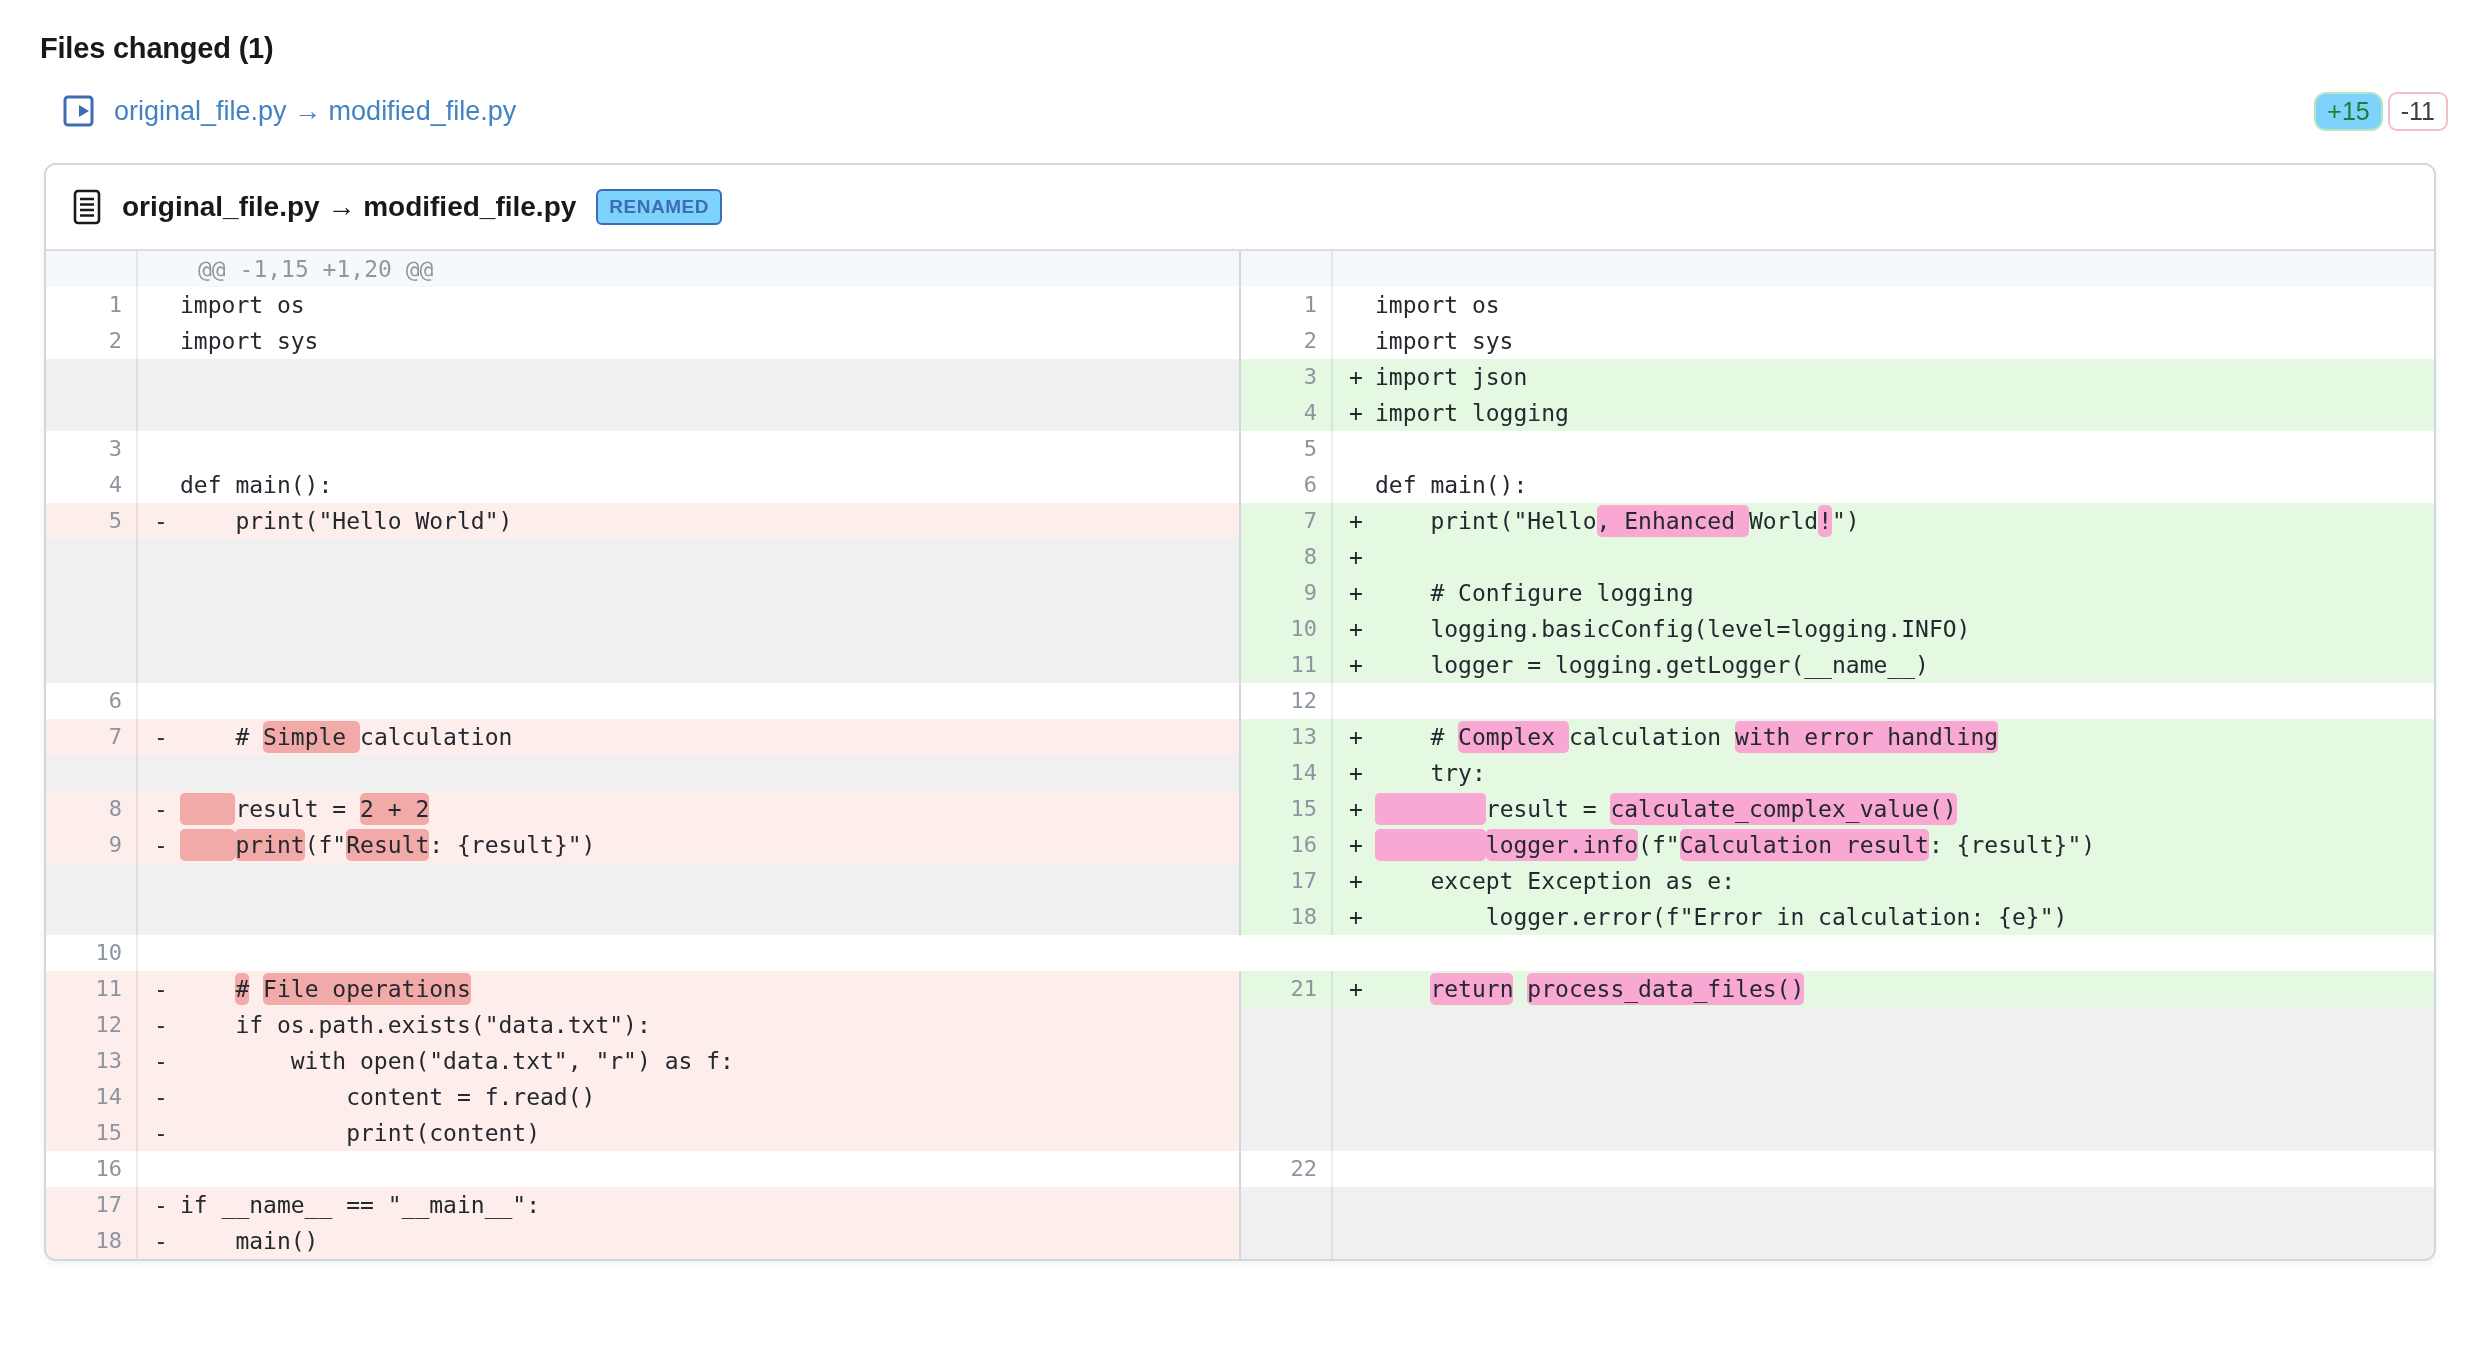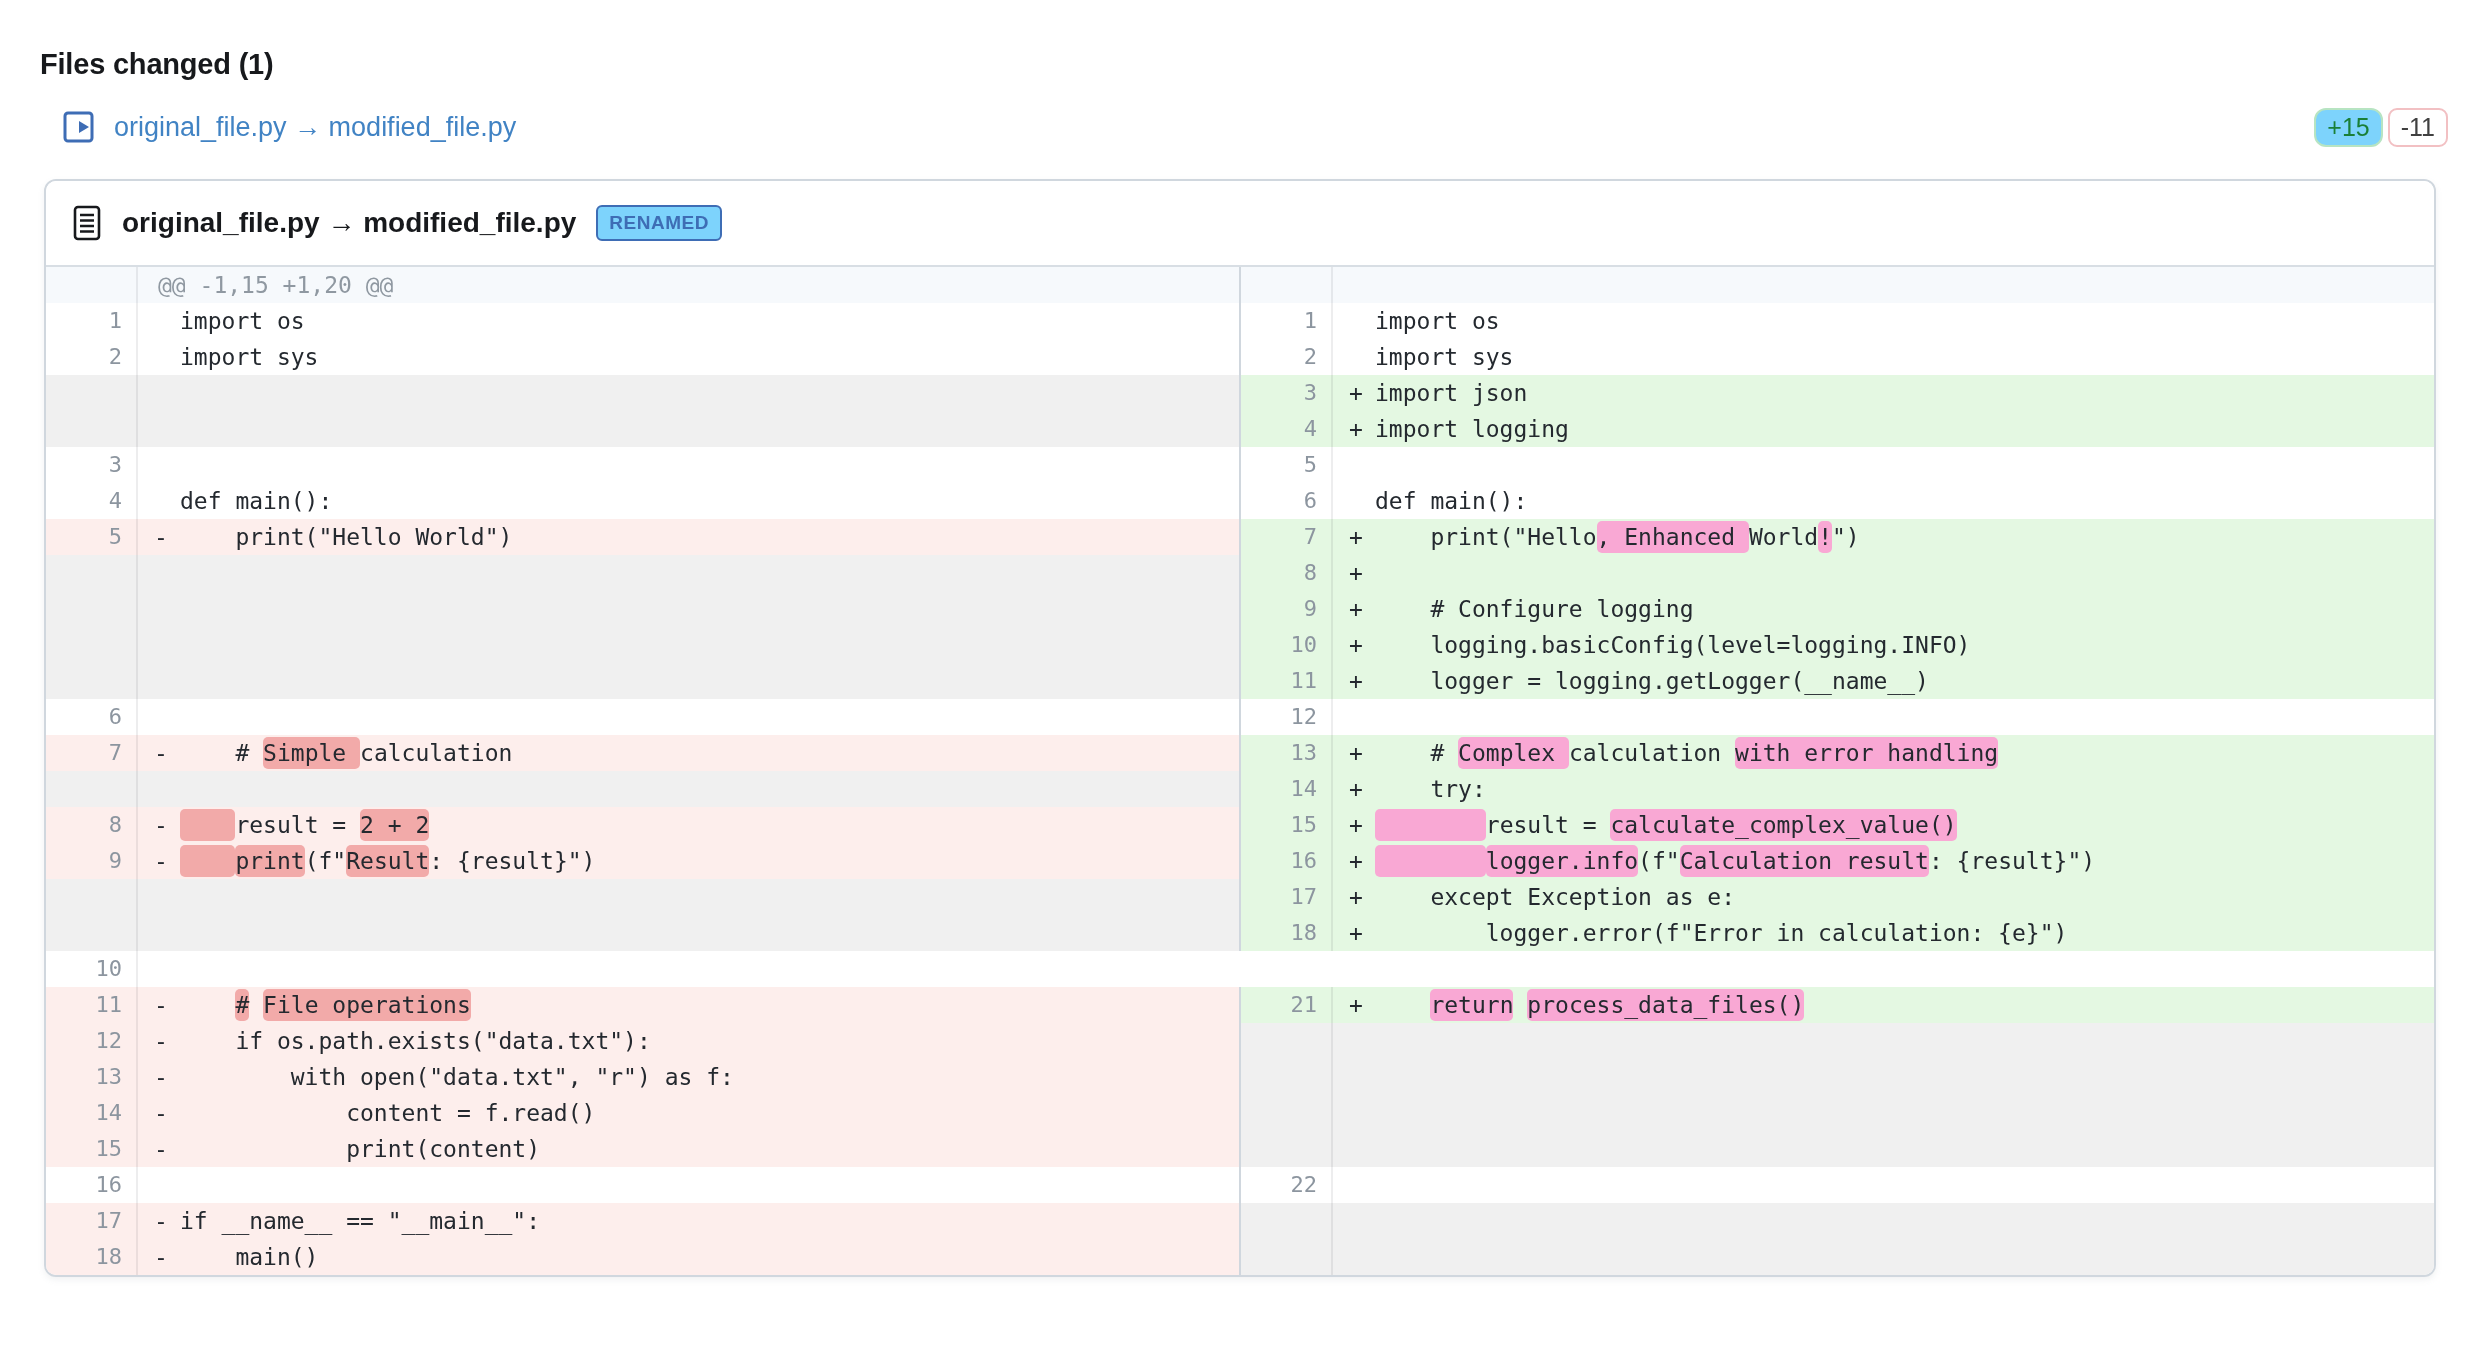--- a/index.html
+++ b/index.html
@@ -1,17 +1,17 @@
 <!DOCTYPE html>
 <html><head>
 <meta charset="utf-8">
 <style>
   html,body{margin:0;padding:0;background:#ffffff;width:2480px;height:1360px;overflow:hidden;
     font-family:"Liberation Sans",sans-serif;color:#1f2328;}
-  .top{padding:48px 32px 0 40px;}
+  .top{padding:32px 32px 0 40px;}
   .page-title{font-size:29px;font-weight:700;margin:0 0 26px 0;color:#17191c;letter-spacing:-0.2px;}
   .filelink-row{display:flex;align-items:center;margin-left:22px;height:40px;}
   .filelink-icon{width:34px;height:34px;margin-right:18px;flex:none;}
   .filelink{font-size:27px;color:#4183c4;text-decoration:none;cursor:pointer;}
   .stat-badges{margin-left:auto;display:flex;gap:5px;align-items:center;font-size:25px;font-weight:500;
     font-family:"Liberation Sans",sans-serif;}
   .badge-add{color:#1a7f37;border:2px solid #b7e4c2;border-radius:12px;padding:3px 11px;background:#7dd3fc;}
   .badge-del{color:#404040;border:2px solid #f2c0c3;border-radius:9px;padding:3px 11px;background:#fff;}
   .panel{margin:32px 44px 0 44px;border:2px solid #d0d7de;border-radius:12px;overflow:hidden;
     box-shadow:0 3px 6px rgba(140,149,159,0.12);background:#fff;}
@@ -30,21 +30,21 @@
     border-right:2px solid rgba(27,31,36,0.08);
     font-family:"DejaVu Sans Mono","Liberation Mono",monospace;font-size:22px;line-height:36px;color:#8c959f;}
   .code{flex:1;min-width:0;overflow:hidden;white-space:pre;
     font-family:"DejaVu Sans Mono","Liberation Mono",monospace;font-size:23px;line-height:36px;color:#24292f;}
   .code{padding-left:16px;}
   .sign{display:inline-block;width:26px;color:#24292f;}
   .ctx{background:#ffffff;}
   .del{background:#fdeeec;}
   .add{background:#e4f8e2;}
   .empty{background:#f0f0f0;}
-  .hunkbg{background:#f6f9fc;}
+  .hunkbg{background:#f6f9fc;gap:40px;}
   .hunktext{color:#8f98a1;padding-left:20px;}
   .del .hl{background:#f2aaa9;border-radius:5px;padding:3px 0;}
   .add .hl{background:#f9a8d4;border-radius:5px;padding:3px 0;}
 </style>
 </head>
 <body>
 
 <div class="top">
   <h1 class="page-title">Files changed (1)</h1>
   <div class="filelink-row">

